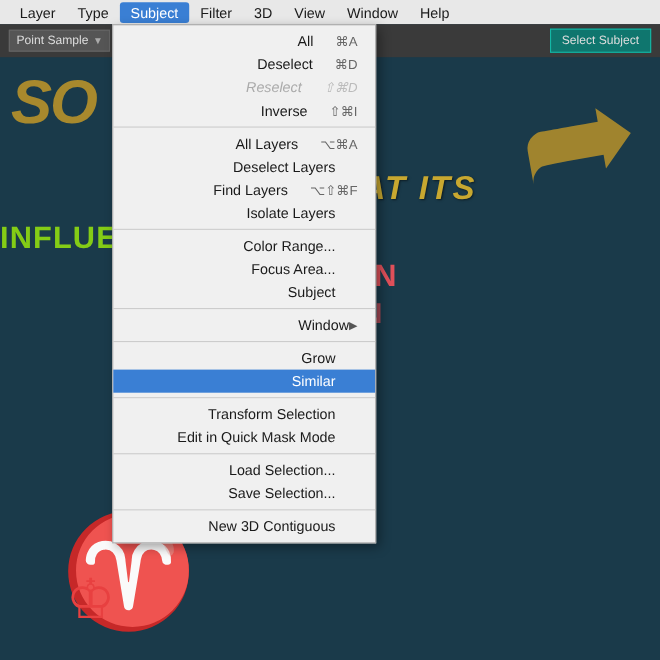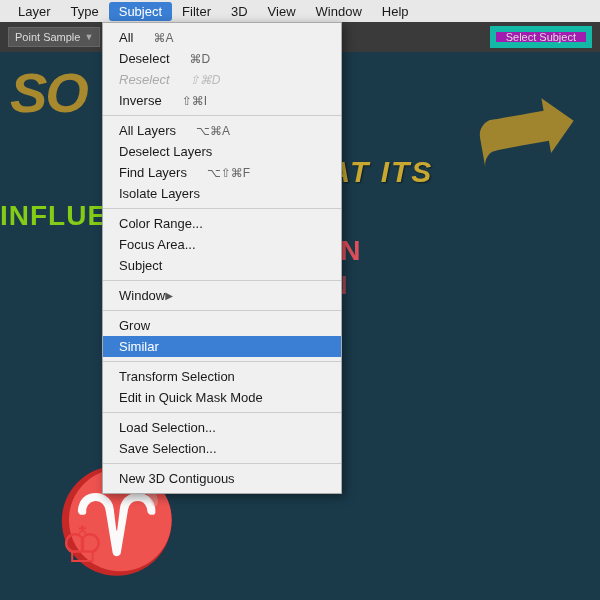--- a/index.html
+++ b/index.html
@@ -93,22 +93,22 @@
       height: 12px;
       border: 1px solid #888;
       background: #555;
     }
 
     .toolbar-spacer {
       flex: 1;
     }
 
     .toolbar-btn {
-      background: #a21caf;
-      border: 6px solid #14b8a6;
+      background: #0f766e;
+      border: 1px solid #14b8a6;
       color: #ddd;
       font-size: 11px;
       padding: 2px 10px;
       height: 22px;
       cursor: pointer;
       display: flex;
       align-items: center;
     }
 
     
@@ -120,21 +120,21 @@
       background: #f0f0f0;
       border: 1px solid #aaa;
       box-shadow: 3px 3px 10px rgba(0,0,0,0.4);
       z-index: 200;
       padding: 4px 0;
     }
 
     .menu-item {
       display: flex;
       align-items: center;
-      justify-content: flex-start;
+      justify-content: flex-end;
       padding: 3px 16px 3px 16px;
       color: #1a1a1a;
       font-size: 13px;
       cursor: pointer;
       white-space: nowrap;
     }
 
     .menu-item.highlighted {
       background: #3a7fd4;
       color: white;

